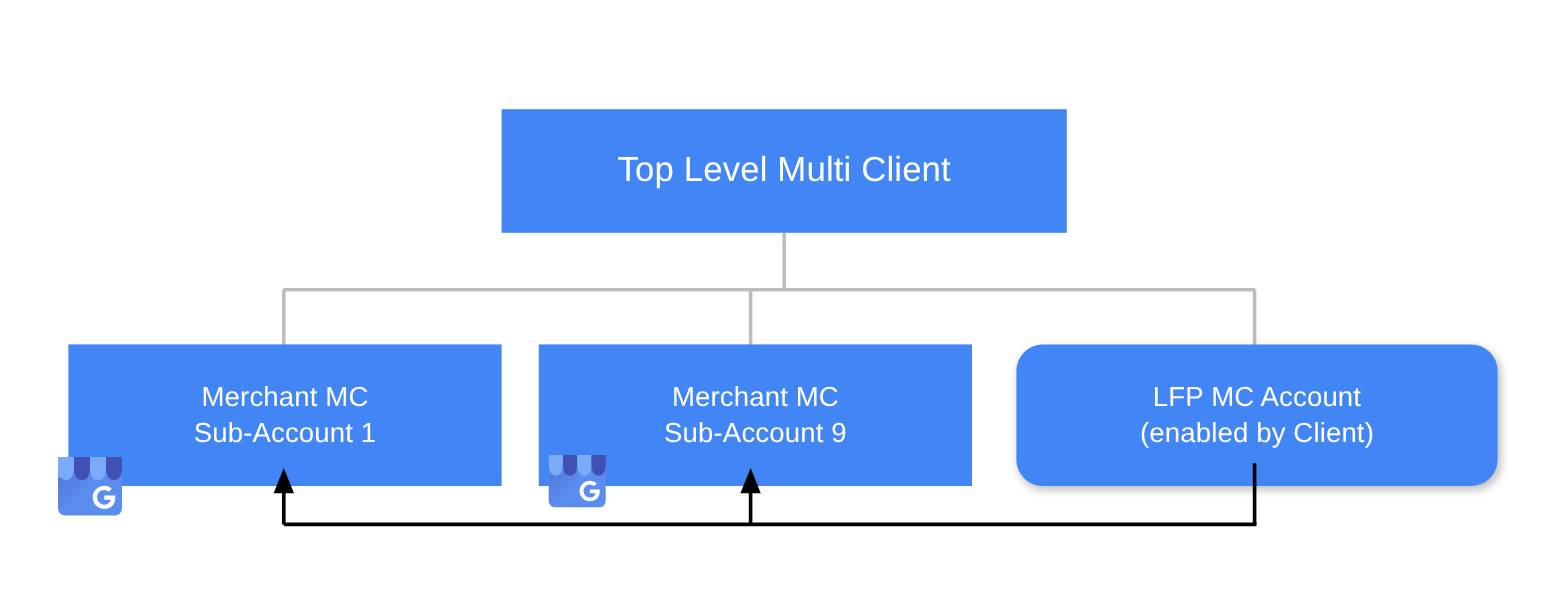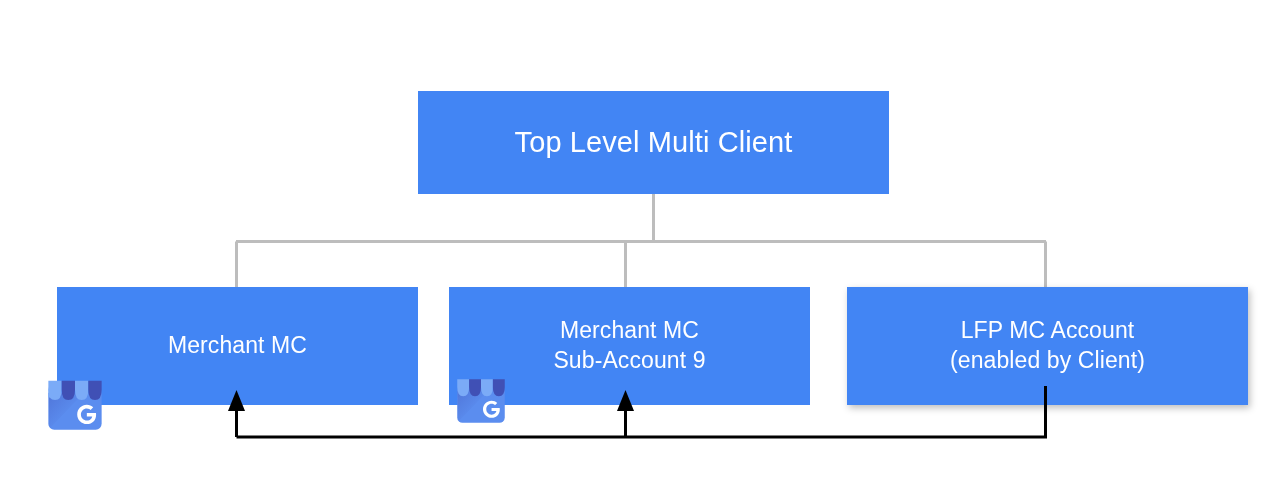--- a/index.html
+++ b/index.html
@@ -64,20 +64,21 @@
     top: 287px;
     height: 118px;
     font-size: 23px;
   }
   .node-sub1 { left: 57px;  width: 361px; }
   .node-sub2 { left: 449px; width: 361px; }
   .node-lfp  {
     left: 847px;
     width: 401px;
     box-shadow: 2px 3px 7px rgba(0,0,0,0.26);
+    border-radius: 22px;
   }
 
   
   .gbp-icon {
     position: absolute;
     z-index: 5;
   }
   .gbp-1 { left: 38px;  top: 366px; width: 74px; height: 74px; }
   .gbp-2 { left: 448px; top: 366px; width: 66px; height: 66px; }
 </style>
@@ -98,20 +99,21 @@
 
     <line x1="1045.5" y1="241.5" x2="1045.5" y2="288" stroke="#bdbdbd" stroke-width="3"></line>
   </svg>
 
   <div class="node node-top">
     <span class="line">Top Level Multi Client</span>
   </div>
 
   <div class="node node-sub node-sub1">
     <span class="line">Merchant MC</span>
+    <span class="line">Sub-Account 1</span>
   </div>
 
   <div class="node node-sub node-sub2">
     <span class="line">Merchant MC</span>
     <span class="line">Sub-Account 9</span>
   </div>
 
   <div class="node node-sub node-lfp">
     <span class="line">LFP MC Account</span>
     <span class="line">(enabled by Client)</span>

